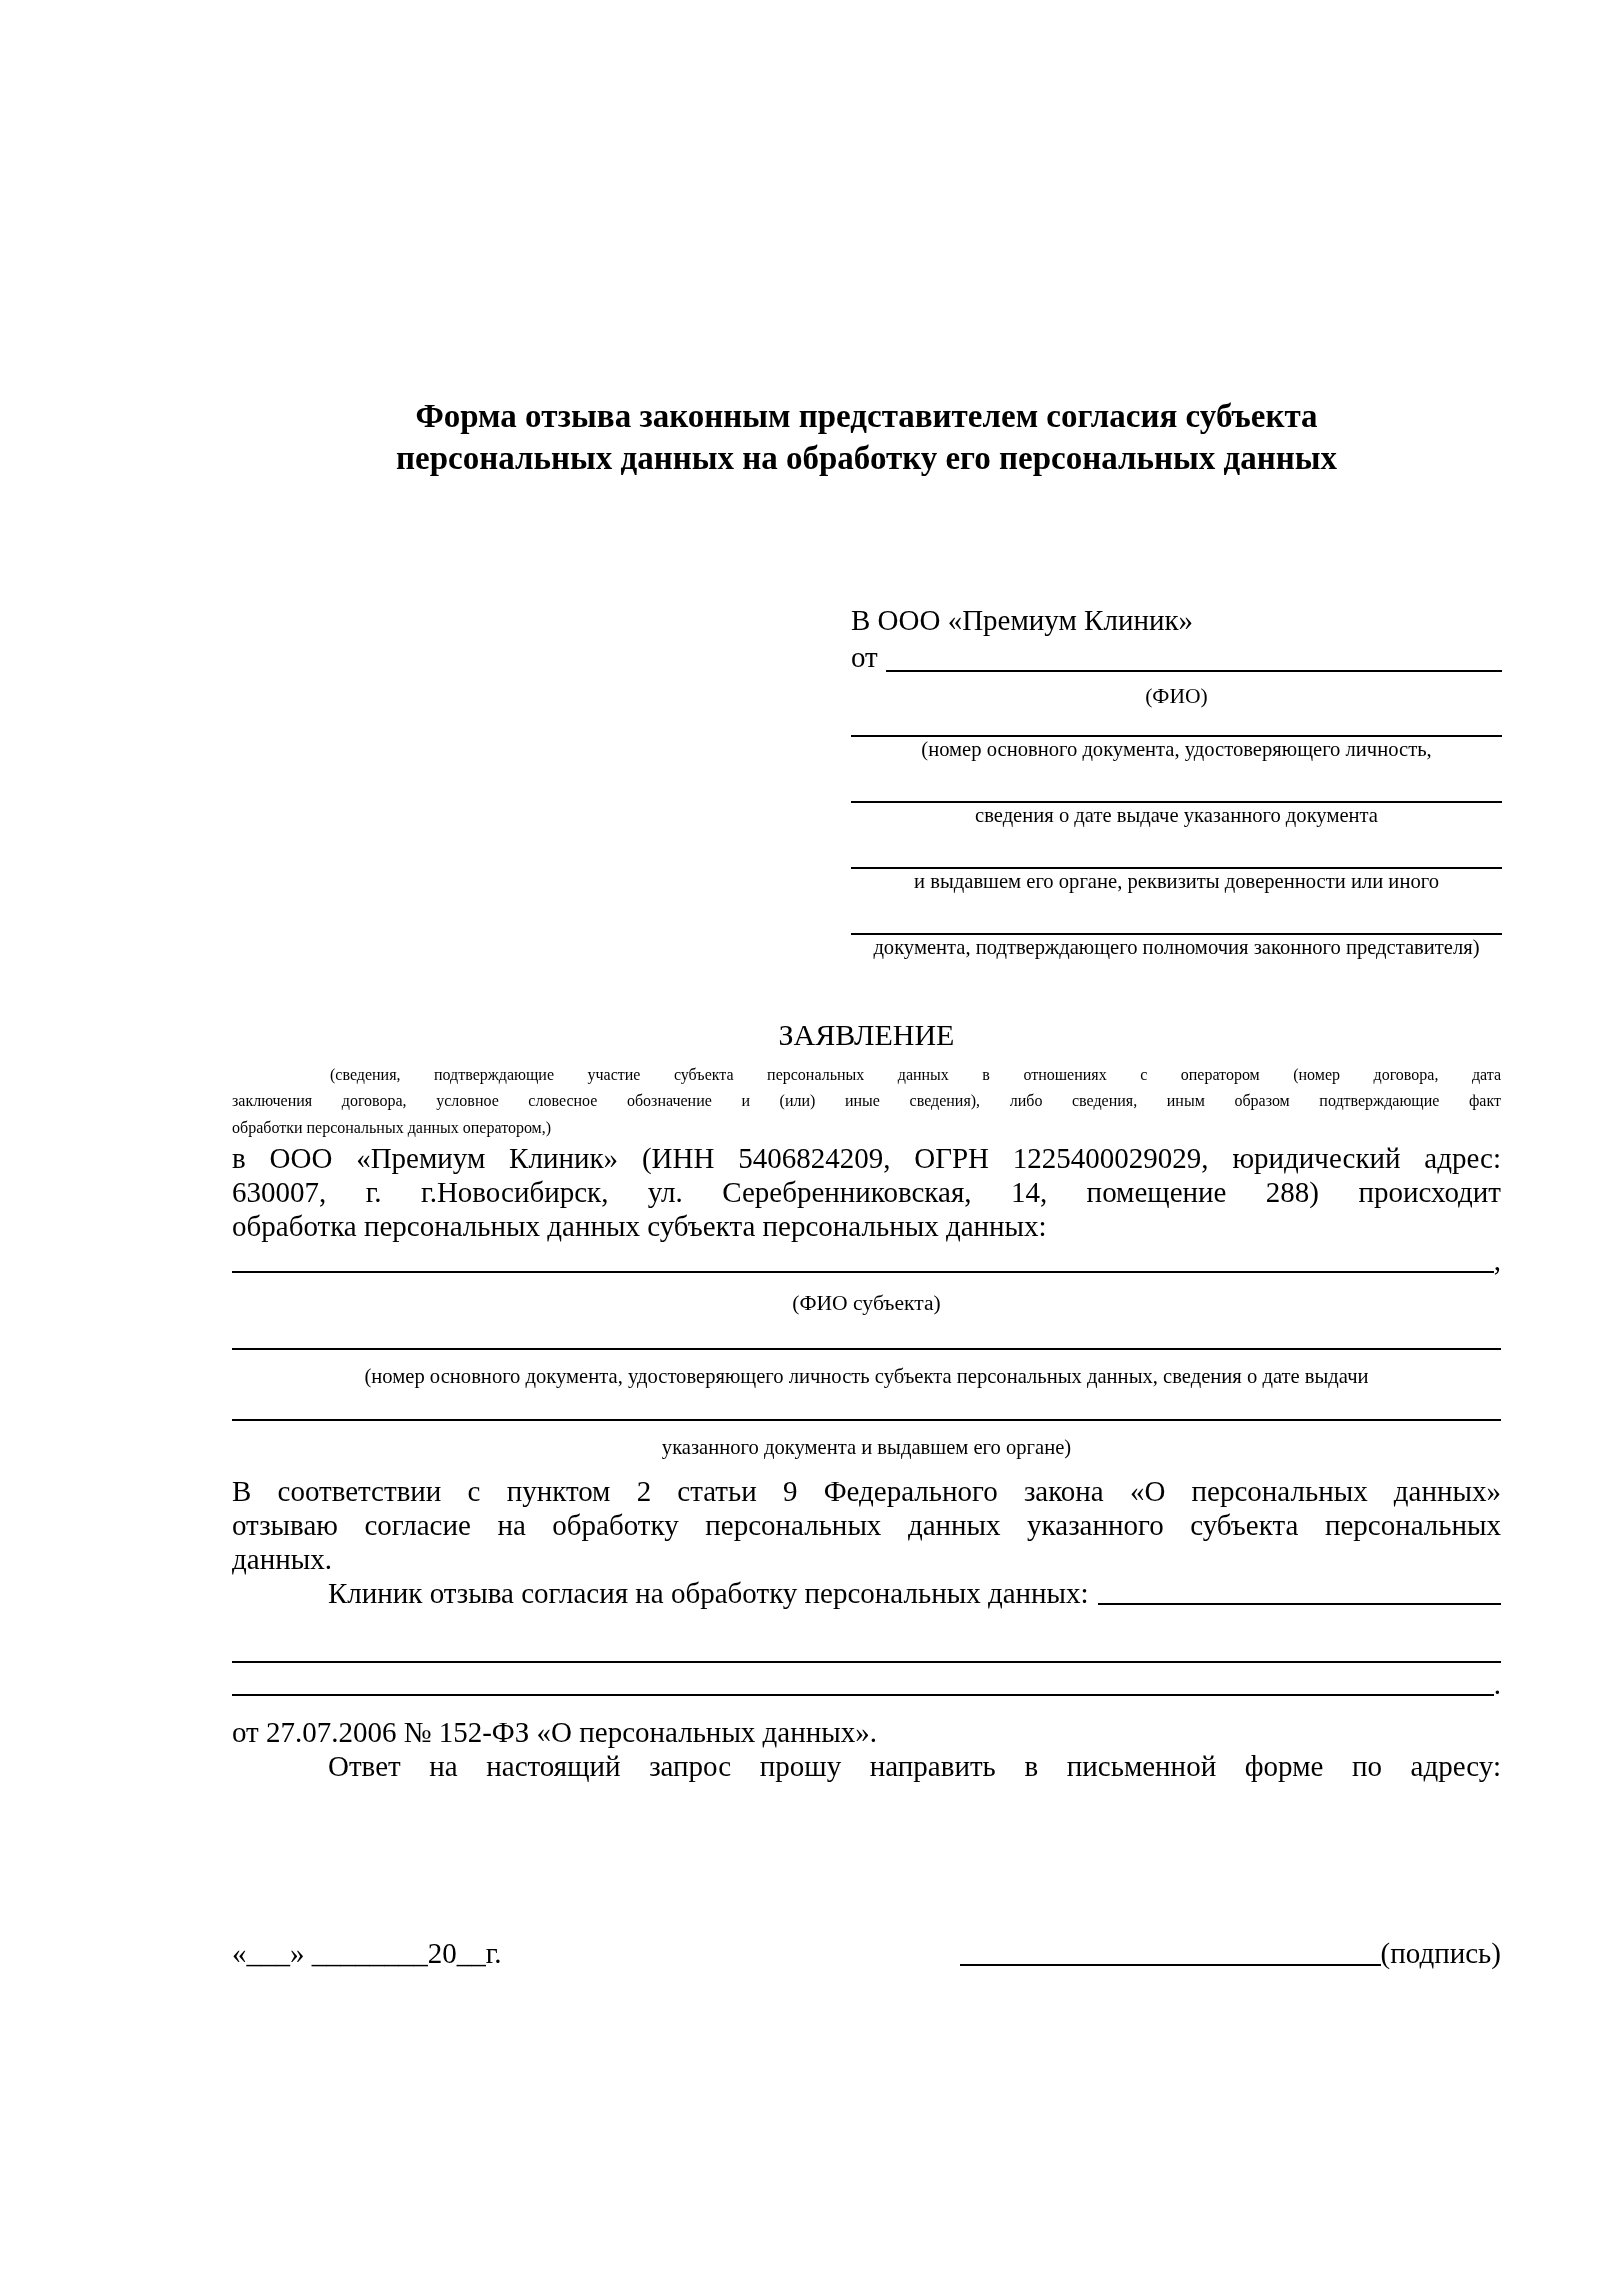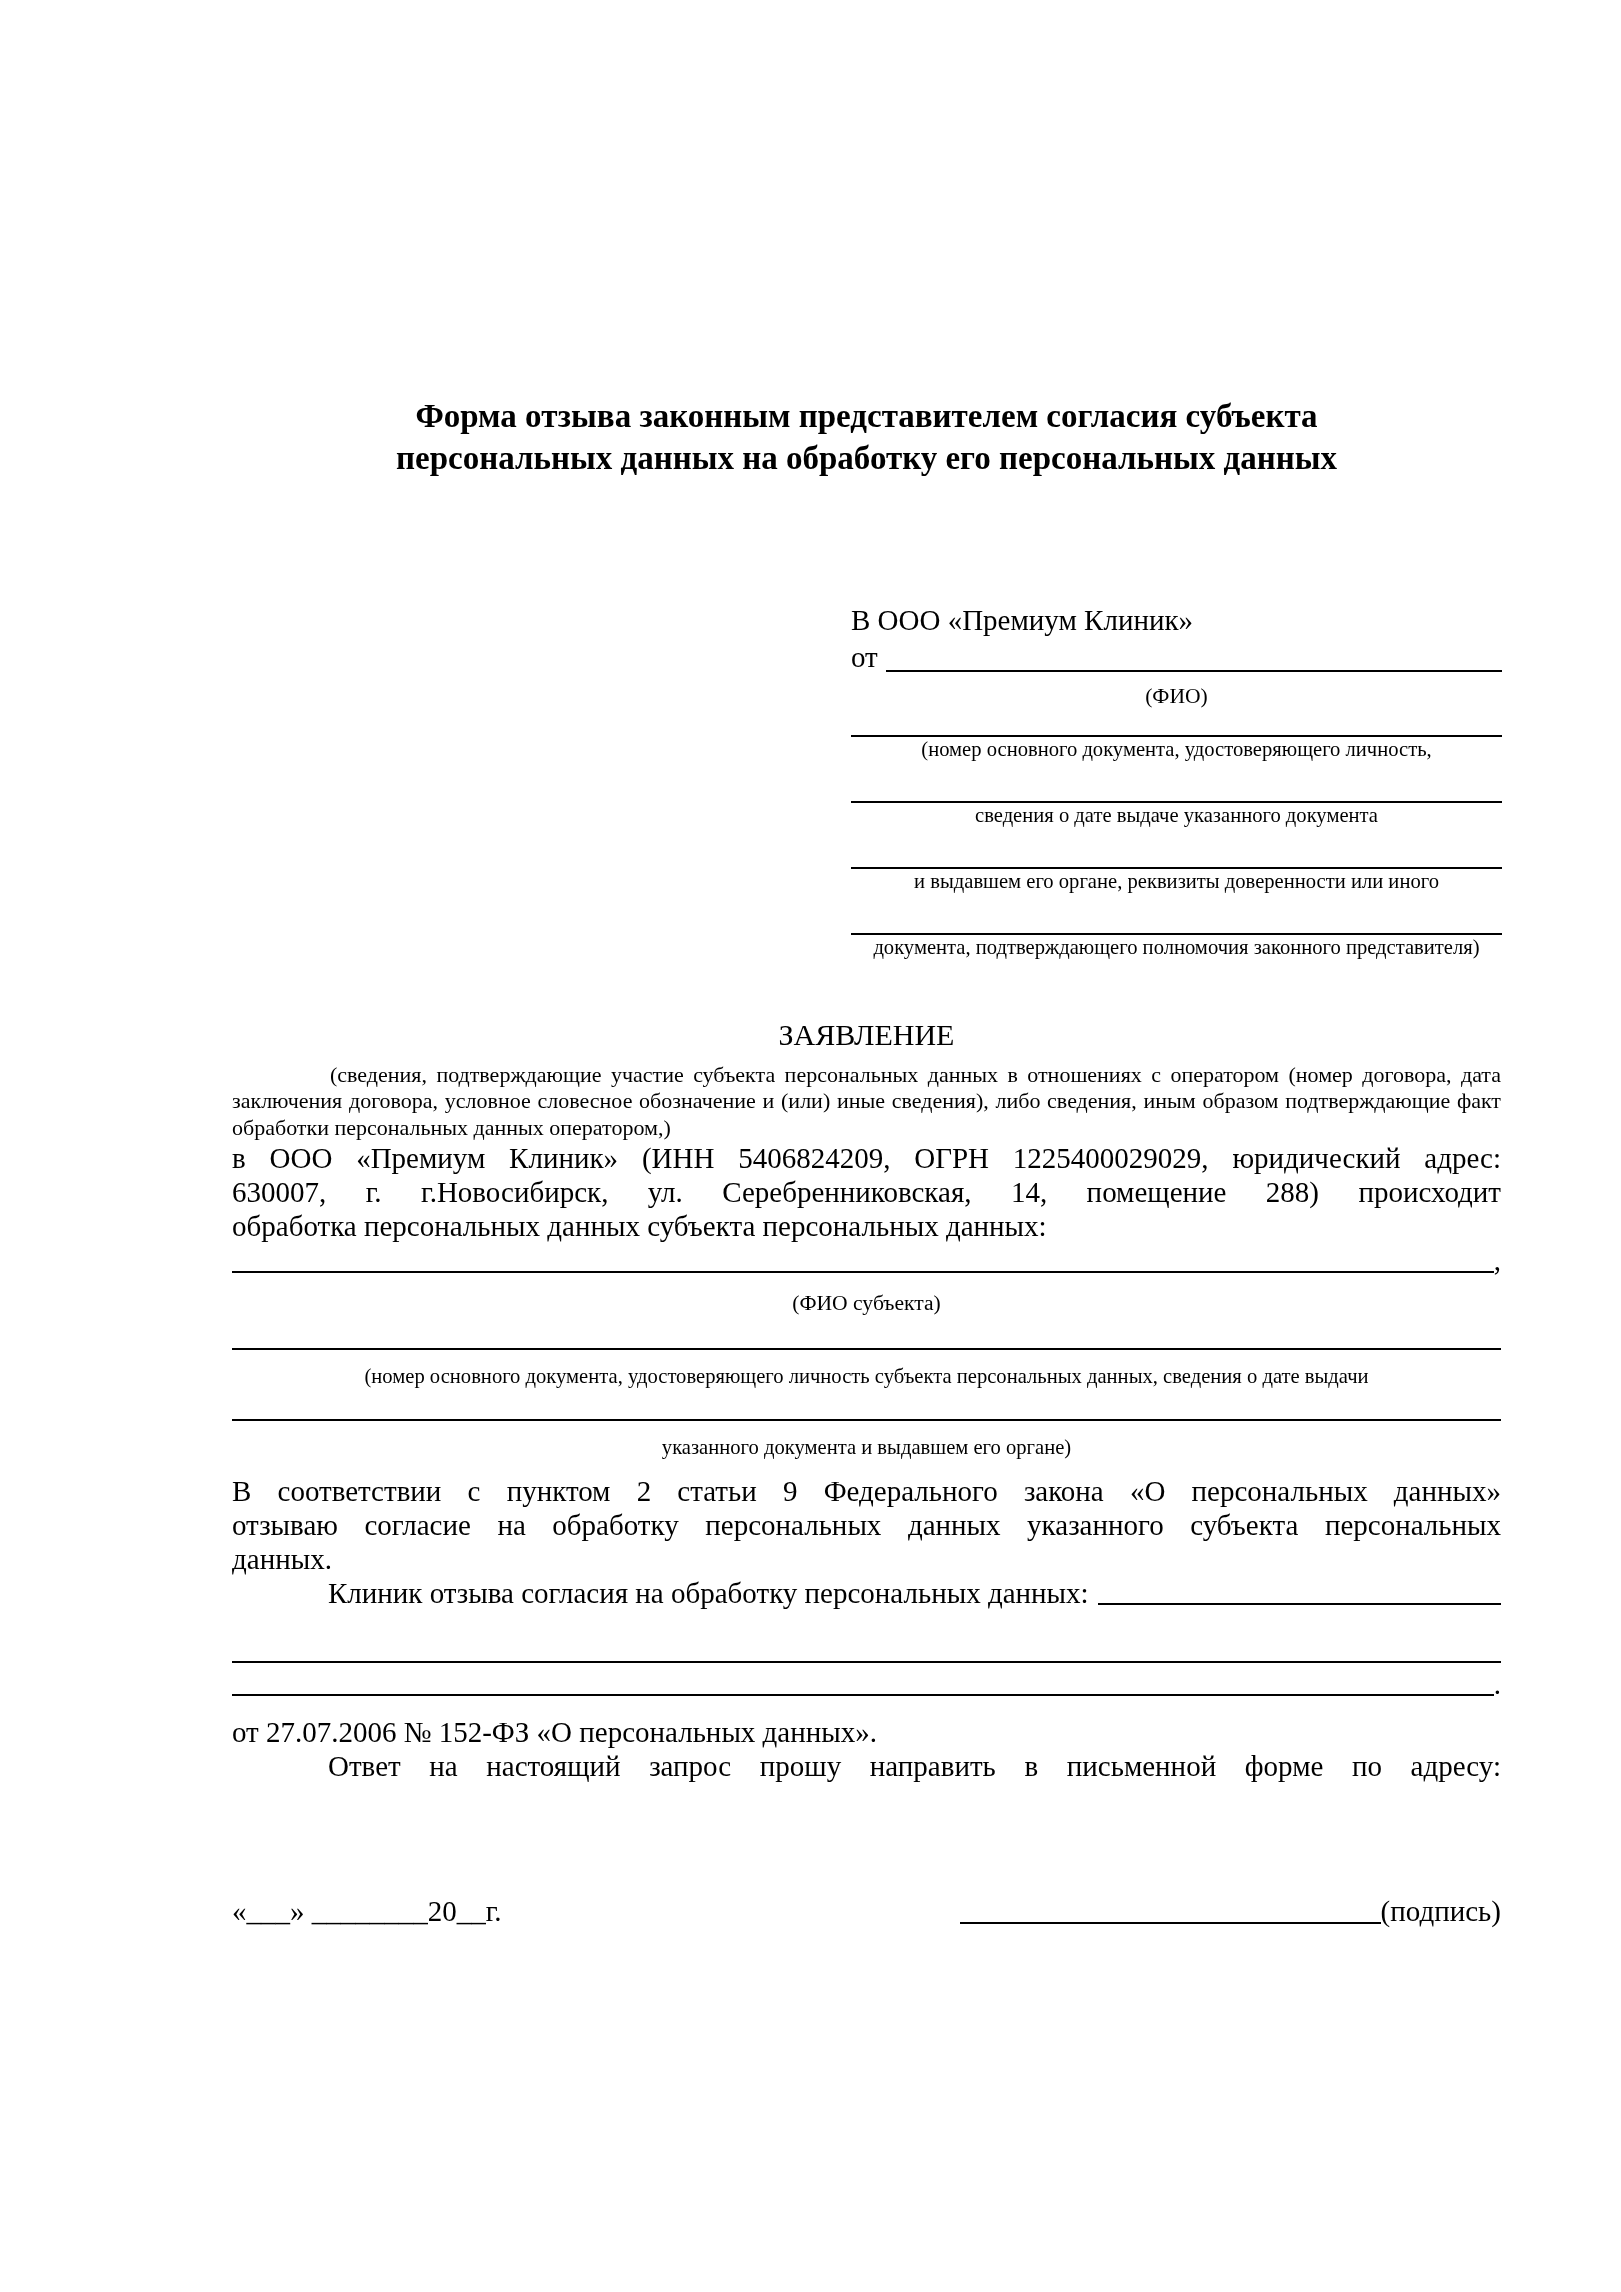--- a/index.html
+++ b/index.html
@@ -41,39 +41,39 @@
   }
   
   .main {
     position:absolute; left:232px; top:1059px; width:1269px;
     font-size:29px; line-height:34px; padding-top:2.9px;
   }
   .m-row { display:flex; height:34px; line-height:34px; }
   .m-row .blank { flex:1 1 auto; border-bottom:2.9px solid #000; margin-bottom:4.9px; margin-left:9.8px; }
   .m-row .tail  { flex:0 0 auto; }
   .indent { padding-left:96px; }
-  .smallcaps { font-size:22px; line-height:26.5px; }
+  .smallcaps { font-size:16px; line-height:26.5px; }
   .jline { text-align:justify; text-align-last:justify; }
   .lline { text-align:left; }
   .cap-indent { text-indent:98px; }
   .para .jline { text-align:justify; text-align-last:justify; }
   .big-blank-1 { height:44px; margin-top:9.8px; }
   .blank-mid-1 { height:33px; }
   .blank-mid-2 { height:32px; }
   .doc-cap { padding-top:14px; font-size:20.6px; line-height:25.5px; }
   .fio-sub-cap { margin-top:14px; font-size:21.6px; line-height:25.5px; }
   .mt13 { margin-top:12.7px; }
   .mt14 { margin-top:13.7px; }
   .mt4  { margin-top:3.9px; }
   .period-row .blank { margin-left:0; }
   .comma-row .blank { margin-left:0; }
   .addr-blank-fixed { flex:0 0 519px !important; margin-left:0 !important; }
   
   .sig-row {
-    position:absolute; left:232px; top:1894px; width:1269px;
+    position:absolute; left:232px; top:1936px; width:1269px;
     display:flex; justify-content:space-between; align-items:flex-end;
     font-size:29px; line-height:35px;
   }
   .sig-right { display:flex; align-items:flex-end; }
   .sig-blank { width:421px; border-bottom:2.9px solid #000; margin-bottom:4.9px; }
 </style>
 </head>
 <body>
 
 <div class="page">

